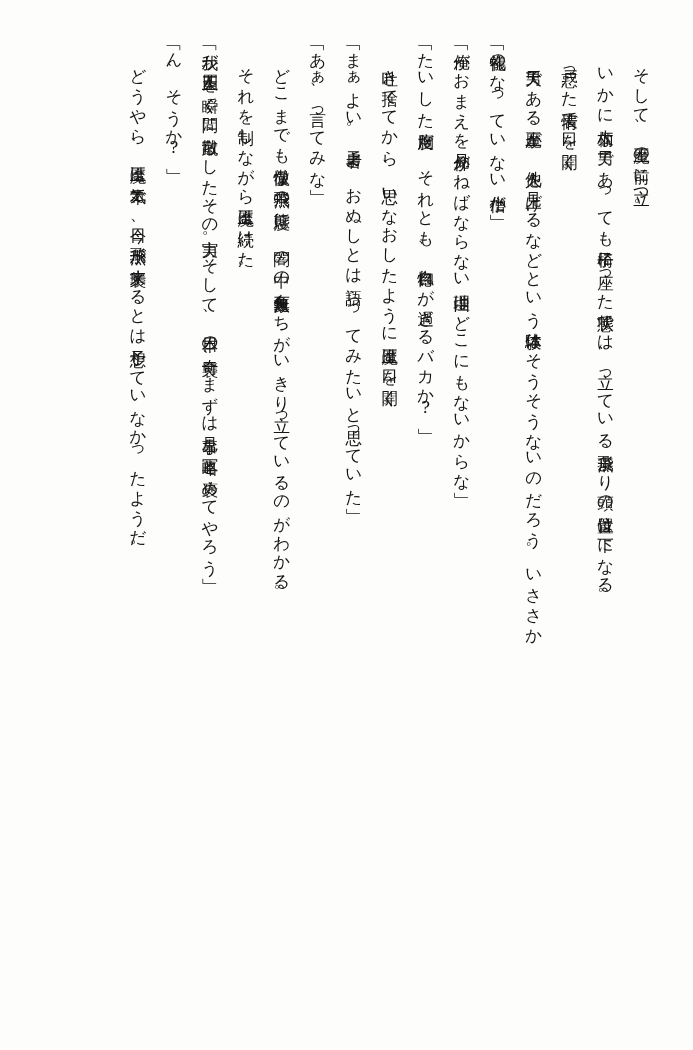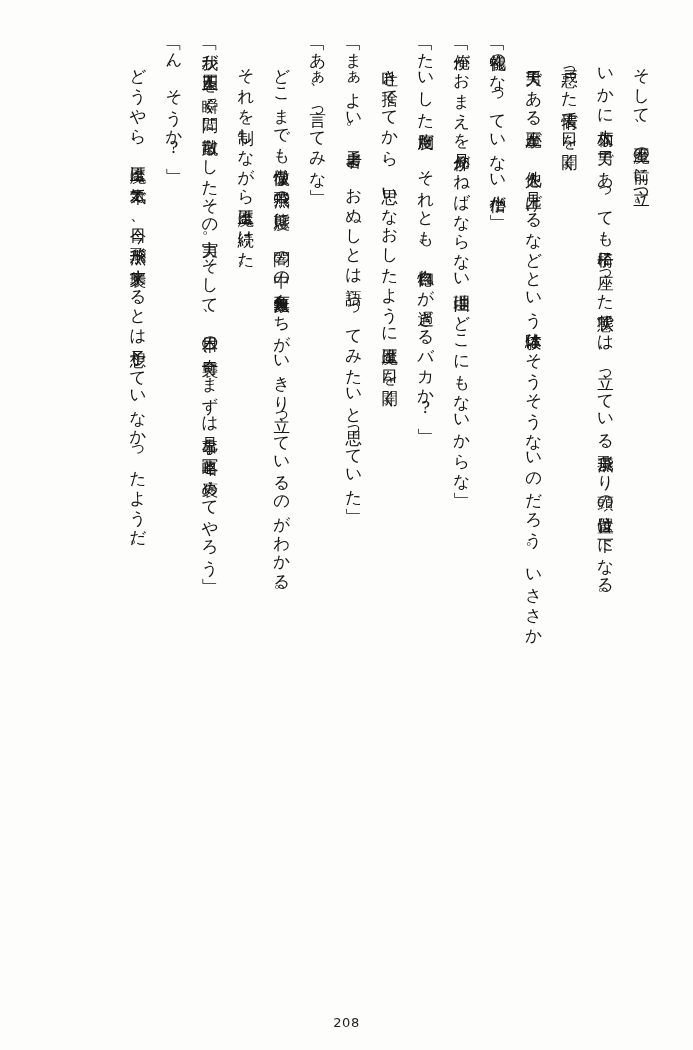--- a/index.html
+++ b/index.html
@@ -72,15 +72,14 @@
     <p class="narration">吐き捨ててから、思いなおしたように魔王は口を開く。</p>
     <p class="dialogue">「まぁよい。勇者よ、おぬしとは語らってみたいと思っていた」</p>
     <p class="dialogue">「あぁ、言ってみな」</p>
     <p class="narration">どこまでも傲慢な飛燕の態度に、闇の中の有象無象たちがいきり立っているのがわかる。</p>
     <p class="narration">それを制しながら魔王は続けた。</p>
     <p class="dialogue">「我が四天王を瞬く間に蹴散らしたその実力。そして、本日の奇襲、まずは見事な軍略と褒めてやろう」</p>
     <p class="dialogue">「ん、そうか?」</p>
     <p class="narration">どうやら、魔王は本気で、今日、飛燕が来襲するとは予想していなかったようだ。</p>
   </div>
 
-  <div id="page-number">208</div>
 
 </div>
 
 </body></html>

